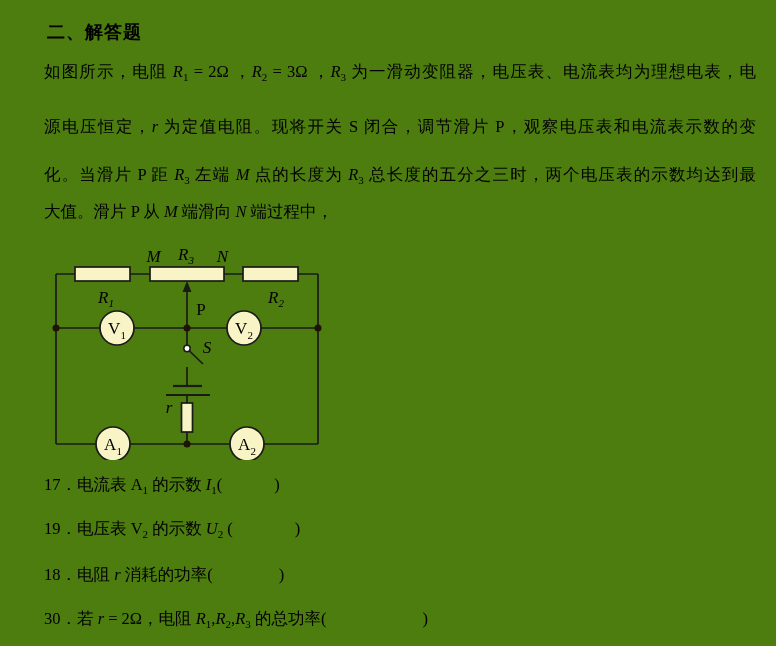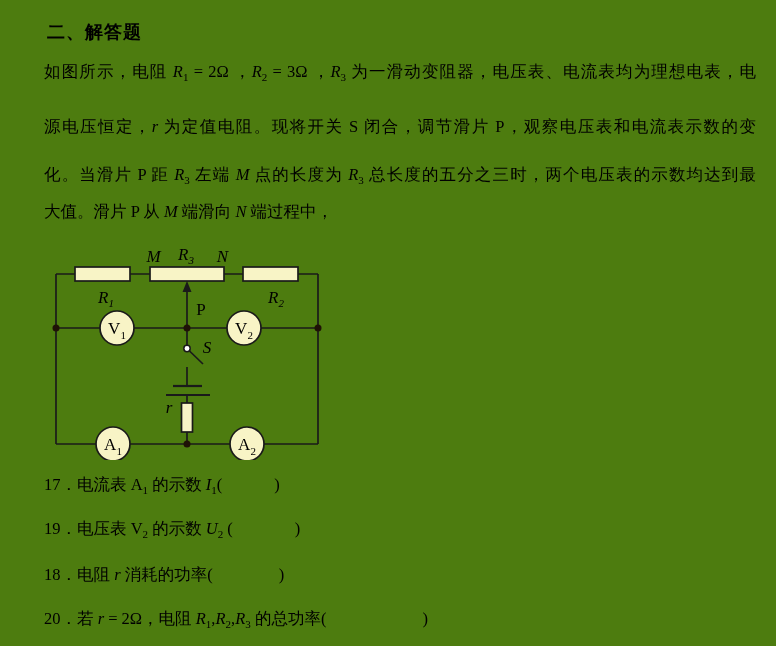--- a/index.html
+++ b/index.html
@@ -104,16 +104,16 @@
     <text class="dlabel" x="81" y="94" text-anchor="middle"><tspan>V</tspan><tspan class="sub" dy="5">1</tspan></text>
     <text class="dlabel" x="208" y="94" text-anchor="middle"><tspan>V</tspan><tspan class="sub" dy="5">2</tspan></text>
     <text class="dlabel" x="77" y="210" text-anchor="middle"><tspan>A</tspan><tspan class="sub" dy="5">1</tspan></text>
     <text class="dlabel" x="211" y="210" text-anchor="middle"><tspan>A</tspan><tspan class="sub" dy="5">2</tspan></text>
   </svg>
 
   <div>
     <div class="qline" style="top:474px"><span class="qnum">17．</span><span>电流表 A<sub class="ms">1</sub> 的示数 <i class="mv">I</i><sub class="ms">1</sub>(<span class="gap" style="width: 52px;"></span>)</span></div>
     <div class="qline" style="top:518px"><span class="qnum">19．</span><span>电压表 V<sub class="ms">2</sub> 的示数 <i class="mv">U</i><sub class="ms">2</sub> (<span class="gap" style="width: 62px;"></span>)</span></div>
     <div class="qline" style="top:564px"><span class="qnum">18．</span><span>电阻 <i class="mv">r</i> 消耗的功率(<span class="gap" style="width: 66px;"></span>)</span></div>
-    <div class="qline" style="top:608px"><span class="qnum">20．</span><span>若 <i class="mv">r</i> = 2Ω，电阻 <i class="mv">R</i><sub class="ms">1</sub>,<i class="mv">R</i><sub class="ms">2</sub>,<i class="mv">R</i><sub class="ms">3</sub> 的总功率(<span class="gap" style="width: 96px;"></span>)</span></div>
+    <div class="qline" style="top:608px"><span class="qnum">30．</span><span>若 <i class="mv">r</i> = 2Ω，电阻 <i class="mv">R</i><sub class="ms">1</sub>,<i class="mv">R</i><sub class="ms">2</sub>,<i class="mv">R</i><sub class="ms">3</sub> 的总功率(<span class="gap" style="width: 96px;"></span>)</span></div>
   </div>
 
 </div>
 
 </body></html>

